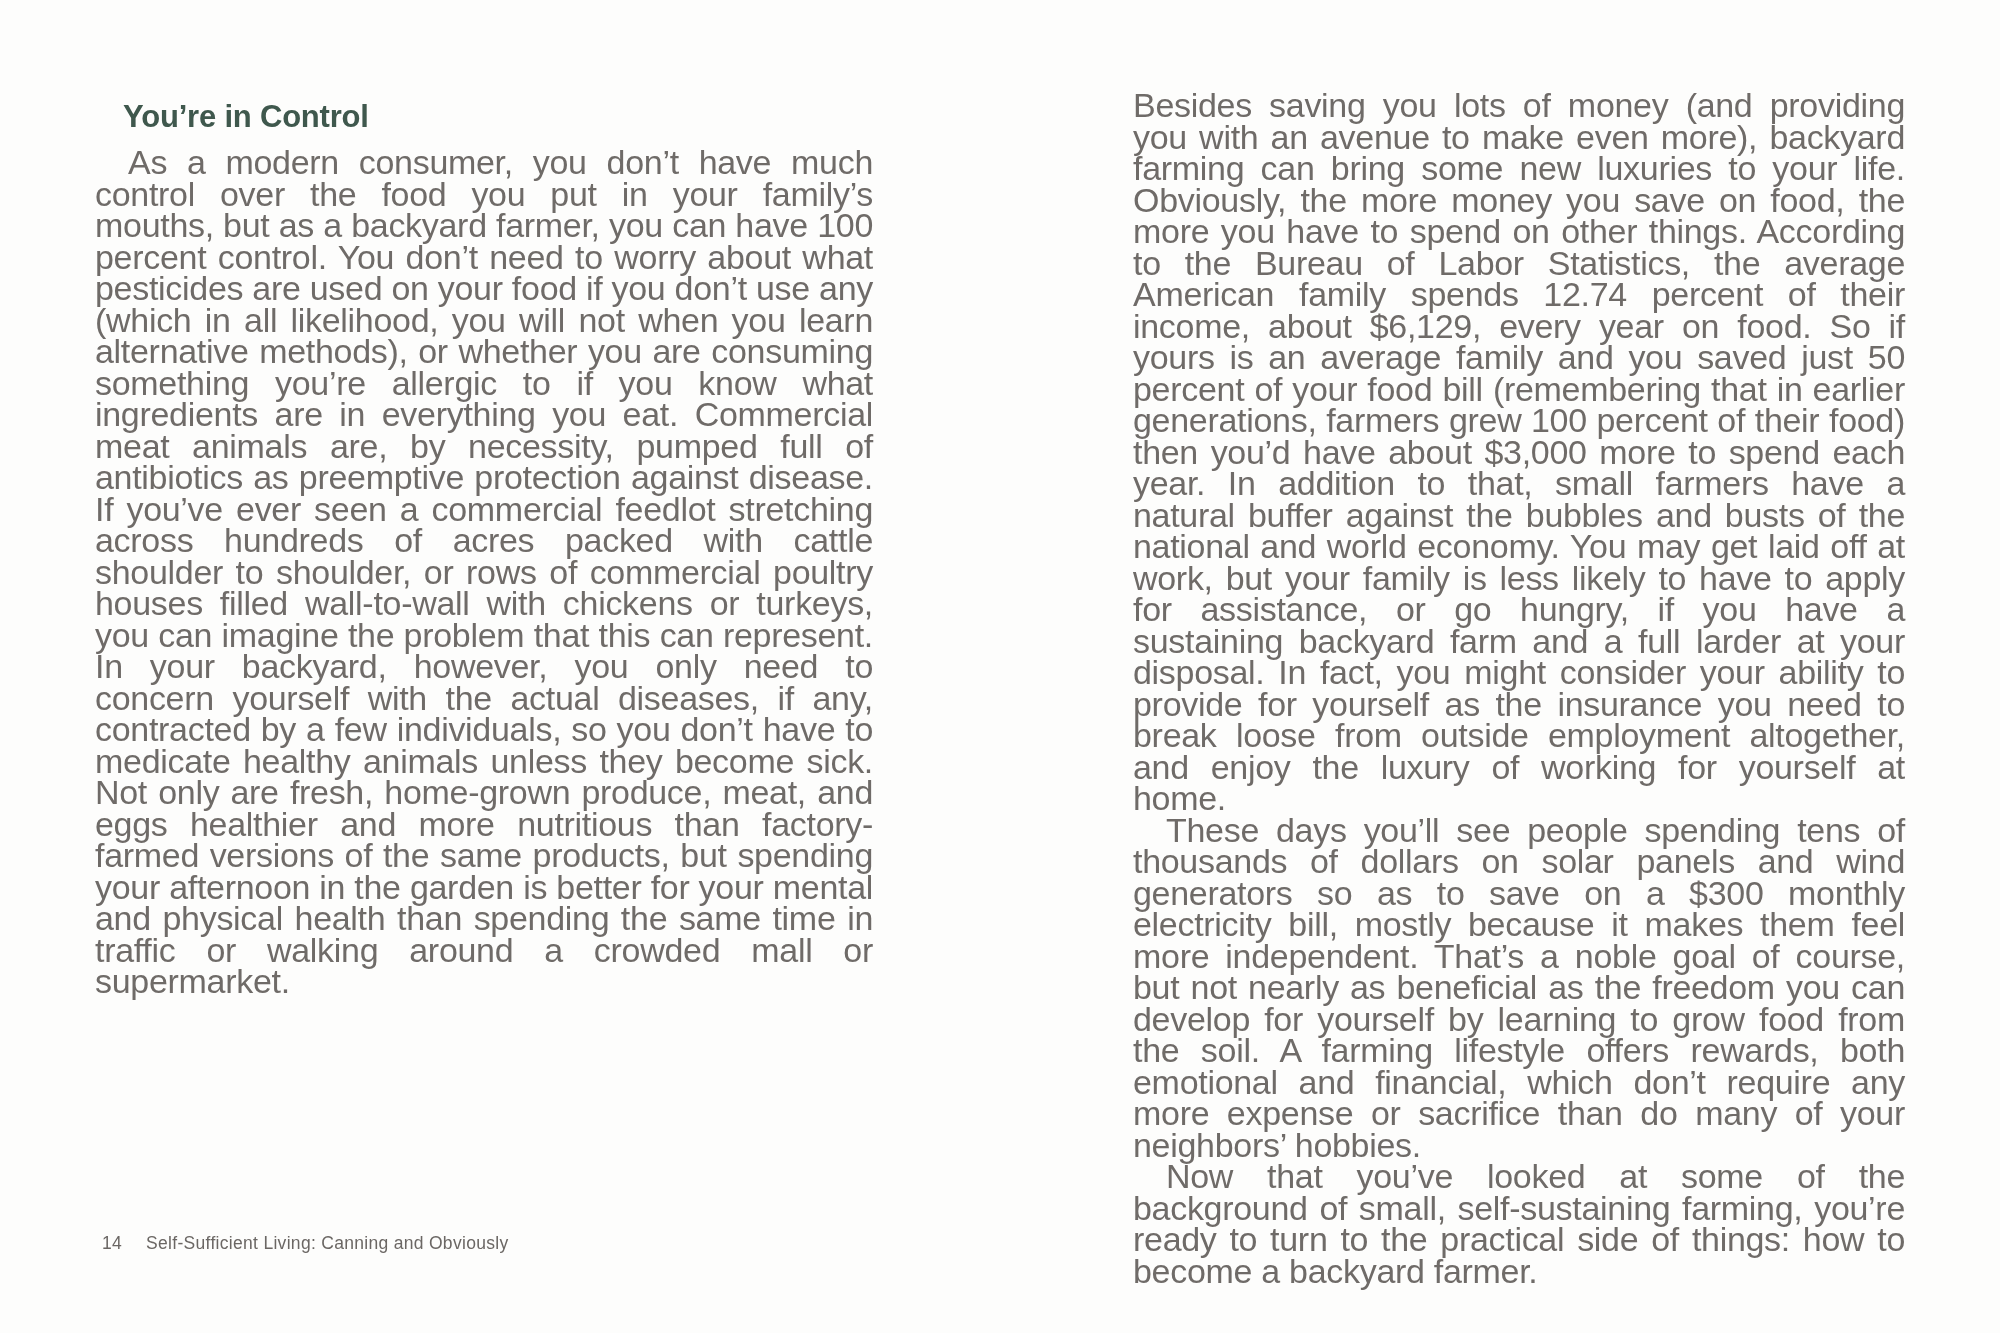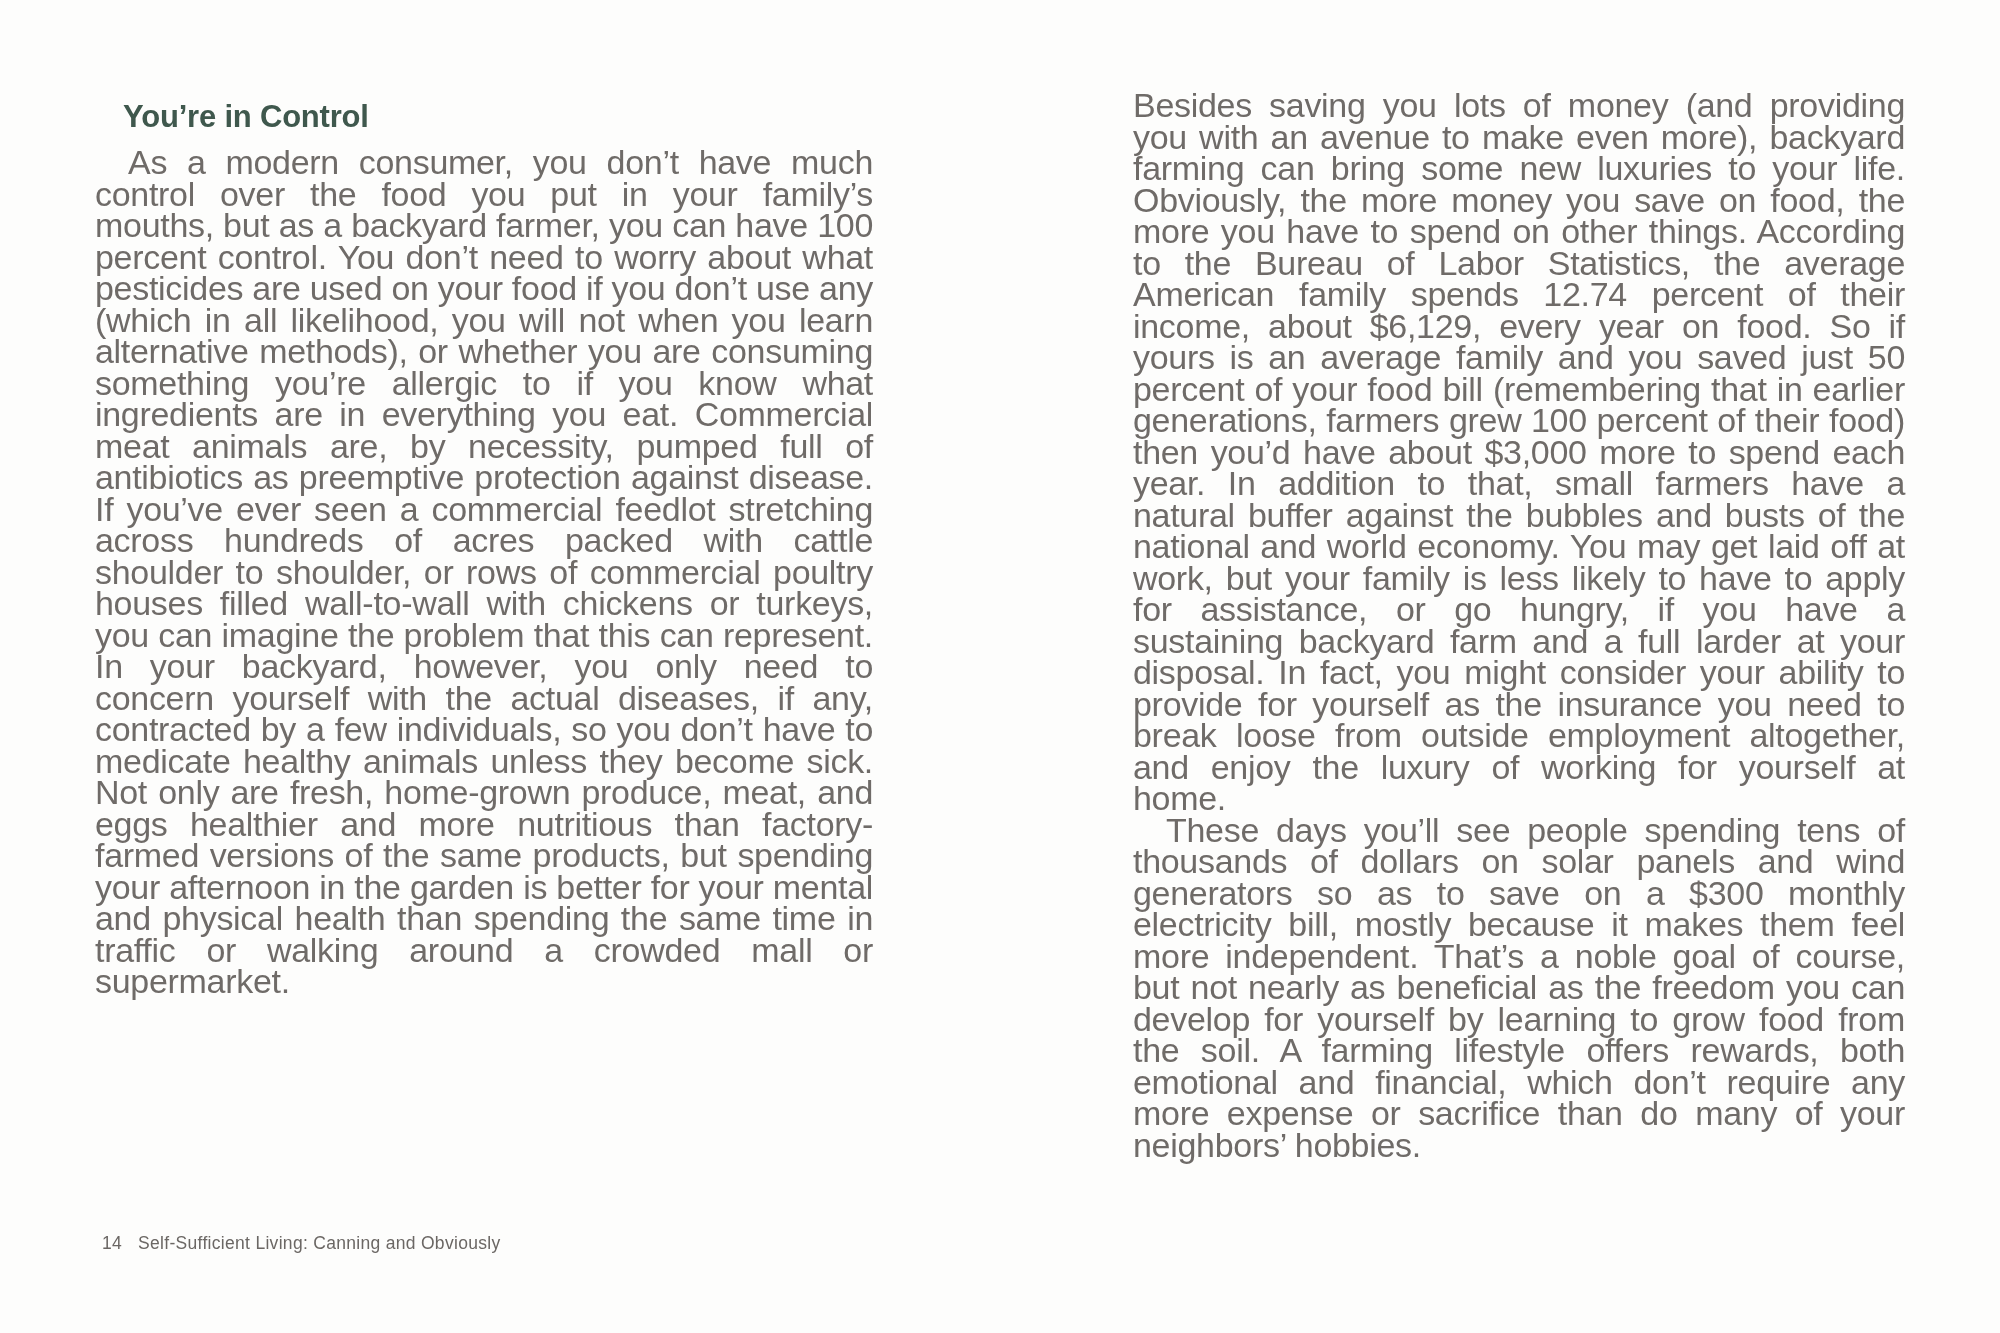--- a/index.html
+++ b/index.html
@@ -49,36 +49,37 @@
 
   .footer {
     position: absolute;
     top: 1233px;
     font-size: 17.5px;
     color: var(--footer_text);
     letter-spacing: 0.3px;
     display: flex;
     align-items: baseline;
   }
-  .footer-left  { left: 102px; gap: 16px; }
+  .footer-left  { left: 102px; gap: 24px; }
   .footer-right { right: 85px; gap: 26px; }
 </style>
 </head>
 <body>
 
 <div class="spread">
 
   <section class="page-col page-col-left">
     <h2 class="section-heading">You’re in Control</h2>
     <p class="body-text indent">As a modern consumer, you don’t have much control over the food you put in your family’s mouths, but as a backyard farmer, you can have 100 percent control. You don’t need to worry about what pesticides are used on your food if you don’t use any (which in all likelihood, you will not when you learn alternative methods), or whether you are consuming something you’re allergic to if you know what ingredients are in everything you eat. Commercial meat animals are, by necessity, pumped full of antibiotics as preemptive protection against disease. If you’ve ever seen a commercial feedlot stretching across hundreds of acres packed with cattle shoulder to shoulder, or rows of commercial poultry houses filled wall-to-wall with chickens or turkeys, you can imagine the problem that this can represent. In your backyard, however, you only need to concern yourself with the actual diseases, if any, contracted by a few individuals, so you don’t have to medicate healthy animals unless they become sick. Not only are fresh, home-grown produce, meat, and eggs healthier and more nutritious than factory-farmed versions of the same products, but spending your afternoon in the garden is better for your mental and physical health than spending the same time in traffic or walking around a crowded mall or supermarket.</p>
   </section>
 
   <section class="page-col page-col-right">
     <p class="body-text">Besides saving you lots of money (and providing you with an avenue to make even more), backyard farming can bring some new luxuries to your life. Obviously, the more money you save on food, the more you have to spend on other things. According to the Bureau of Labor Statistics, the average American family spends 12.74 percent of their income, about $6,129, every year on food. So if yours is an average family and you saved just 50 percent of your food bill (remembering that in earlier generations, farmers grew 100 percent of their food) then you’d have about $3,000 more to spend each year. In addition to that, small farmers have a natural buffer against the bubbles and busts of the national and world economy. You may get laid off at work, but your family is less likely to have to apply for assistance, or go hungry, if you have a sustaining backyard farm and a full larder at your disposal. In fact, you might consider your ability to provide for yourself as the insurance you need to break loose from outside employment altogether, and enjoy the luxury of working for yourself at home.</p>
     <p class="body-text indent">These days you’ll see people spending tens of thousands of dollars on solar panels and wind generators so as to save on a $300 monthly electricity bill, mostly because it makes them feel more independent. That’s a noble goal of course, but not nearly as beneficial as the freedom you can develop for yourself by learning to grow food from the soil. A farming lifestyle offers rewards, both emotional and financial, which don’t require any more expense or sacrifice than do many of your neighbors’ hobbies.</p>
+    <p class="body-text indent">Now that you’ve looked at some of the background of small, self-sustaining farming, you’re ready to turn to the practical side of things: how to become a backyard farmer.</p>
   </section>
 
   <div class="footer footer-left">
     <span>14</span>
     <span>Self-Sufficient Living: Canning and Obviously</span>
   </div>
 
 
 </div>
 

